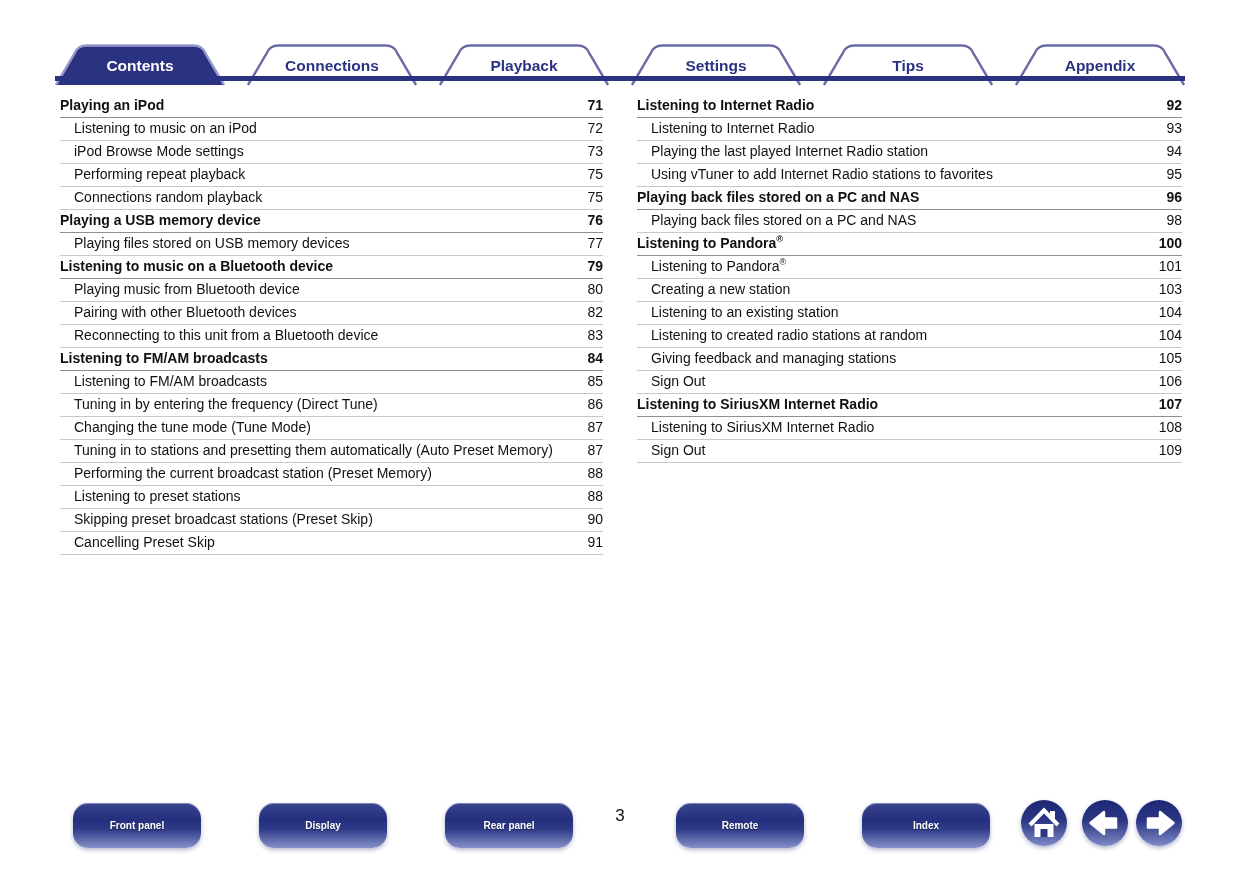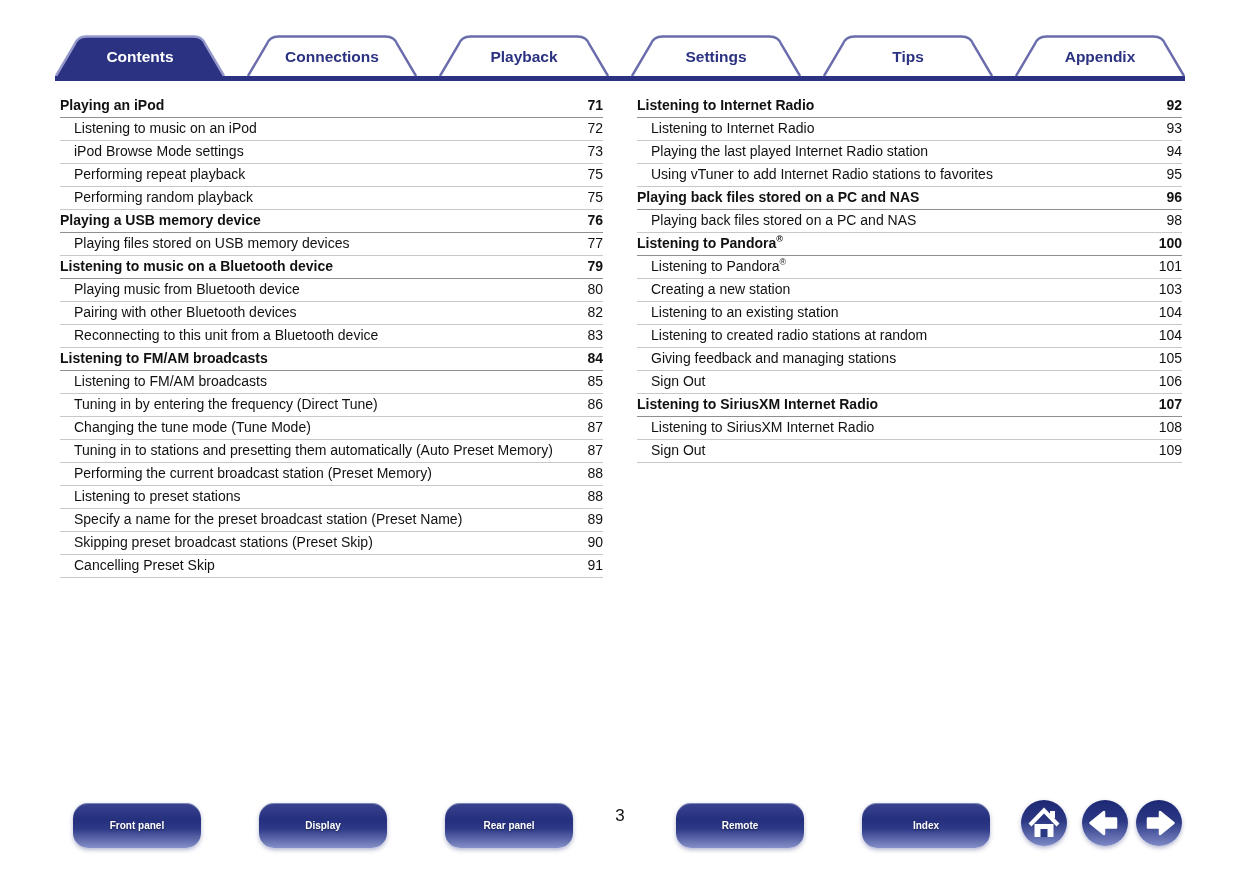--- a/index.html
+++ b/index.html
@@ -11,21 +11,21 @@
     --text:#111111;
   }
   html,body{margin:0;padding:0;}
   body{
     width:1240px;height:874px;position:relative;overflow:hidden;
     background:#ffffff;
     font-family:"Liberation Sans", sans-serif;
     color:var(--text);
   }
   
-  .tabbar{position:absolute;left:55px;top:35px;width:1130px;height:41px;display:flex;gap:22px;}
+  .tabbar{position:absolute;left:55px;top:44px;width:1130px;height:41px;display:flex;gap:22px;}
   .tab{position:relative;flex:1;cursor:pointer;}
   .tab svg{position:absolute;left:0;top:0;width:100%;height:100%;overflow:visible;}
   .tab .shape{fill:#ffffff;stroke:var(--tab-border);stroke-width:2.5;}
   .tab.active .shape{fill:var(--navy);stroke:var(--tab-border-active);}
   .tab .lbl{
     position:absolute;left:0;top:0;right:0;bottom:0;
     display:flex;align-items:center;justify-content:center;
     font-weight:bold;font-size:15.5px;color:var(--navy);padding-top:3px;
   }
   .tab.active .lbl{color:#ffffff;}
@@ -120,21 +120,21 @@
     </div>
     <div class="row">
       <span class="t">iPod Browse Mode settings</span>
       <span class="p">73</span>
     </div>
     <div class="row">
       <span class="t">Performing repeat playback</span>
       <span class="p">75</span>
     </div>
     <div class="row">
-      <span class="t">Performing random playback</span>
+      <span class="t">Connections random playback</span>
       <span class="p">75</span>
     </div>
     <div class="row bold">
       <span class="t">Playing a USB memory device</span>
       <span class="p">76</span>
     </div>
     <div class="row">
       <span class="t">Playing files stored on USB memory devices</span>
       <span class="p">77</span>
     </div>
@@ -174,24 +174,20 @@
       <span class="t">Tuning in to stations and presetting them automatically (Auto Preset Memory)</span>
       <span class="p">87</span>
     </div>
     <div class="row">
       <span class="t">Performing the current broadcast station (Preset Memory)</span>
       <span class="p">88</span>
     </div>
     <div class="row">
       <span class="t">Listening to preset stations</span>
       <span class="p">88</span>
-    </div>
-    <div class="row">
-      <span class="t">Specify a name for the preset broadcast station (Preset Name)</span>
-      <span class="p">89</span>
     </div>
     <div class="row">
       <span class="t">Skipping preset broadcast stations (Preset Skip)</span>
       <span class="p">90</span>
     </div>
     <div class="row">
       <span class="t">Cancelling Preset Skip</span>
       <span class="p">91</span>
     </div>
   </div>

